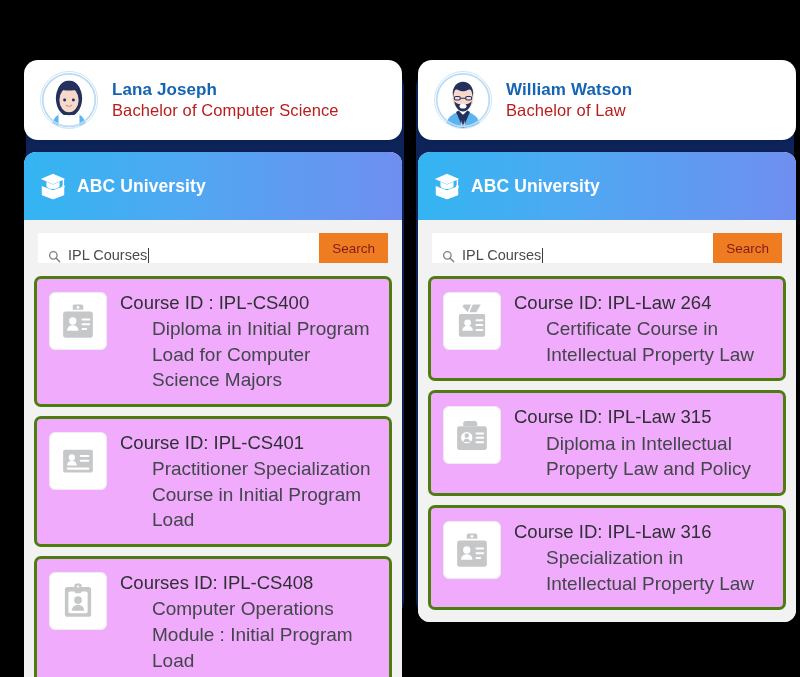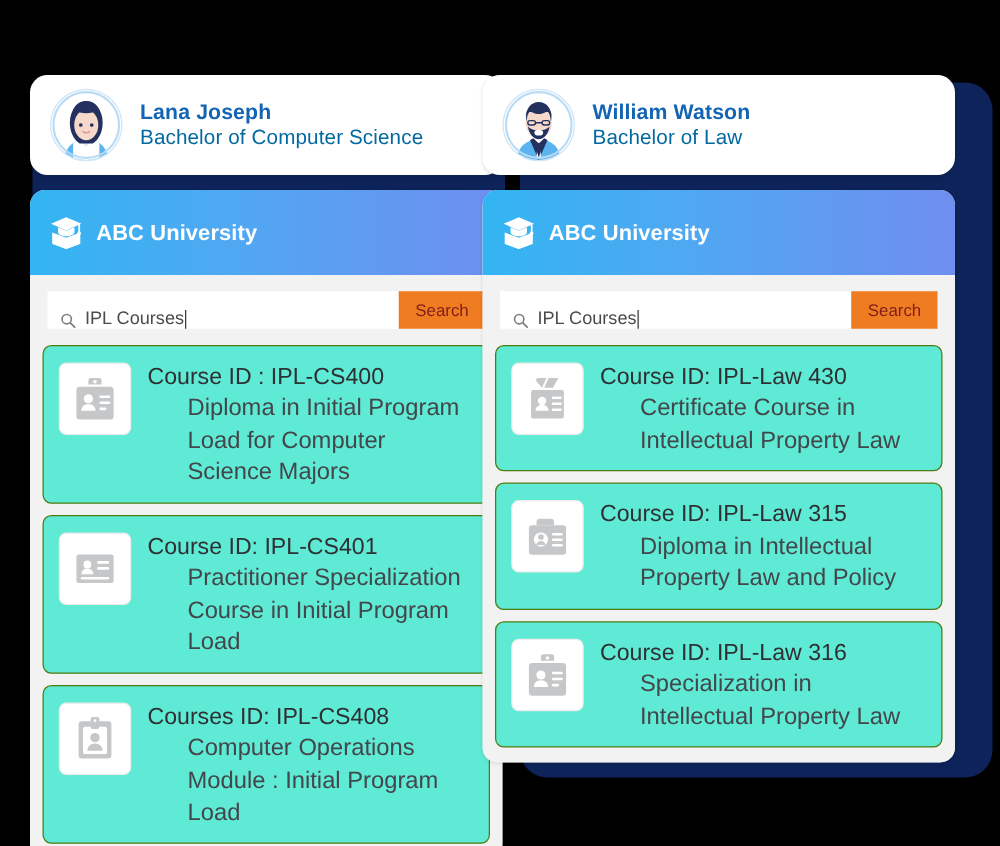--- a/index.html
+++ b/index.html
@@ -28,21 +28,21 @@
   .navy-plate.left  { left: 26px;  top: 66px;  width: 378px; height: 556px; }
   .navy-plate.right { left: 416px; top: 66px;  width: 378px; height: 556px; }
 
   
   .column {
     position: absolute;
     width: 378px;
     top: 60px;
   }
   .column.left  { left: 24px; border-radius: 12px; }
-  .column.right { left: 386px; }
+  .column.right { left: 418px; }
 
   
   .profile-card {
     background: #ffffff;
     border-radius: 14px;
     height: 80px;
     display: flex;
     align-items: center;
     padding: 0 16px;
     box-shadow: 0 1px 3px rgba(0,0,0,.10);
@@ -61,21 +61,21 @@
 
   .profile-text { margin-left: 14px; line-height: 1.22; }
   .profile-name {
     font-size: 17px;
     font-weight: bold;
     color: #1464b4;
     letter-spacing: .1px;
   }
   .profile-degree {
     font-size: 16.5px;
-    color: #0369a1;
+    color: #b91c1c;
     letter-spacing: .1px;
   }
 
   
   .panel {
     margin-top: 12px;
     background: #f2f2f2;
     border-radius: 12px;
     overflow: hidden;
     box-shadow: 0 1px 3px rgba(0,0,0,.10);
@@ -148,22 +148,22 @@
 
   
   .course-list {
     padding: 0 10px 12px 10px;
     display: flex;
     flex-direction: column;
     gap: 9px;
     background: #f2f2f2;
   }
   .course-card {
-    background: #5eead4;
-    border: 1px solid #4d7c0f;
+    background: #f0abfc;
+    border: 3px solid #4d7c0f;
     border-radius: 7px;
     padding: 11px 12px;
     display: flex;
     align-items: flex-start;
     min-height: 86px;
   }
   .course-icon {
     width: 58px;
     height: 58px;
     flex: 0 0 58px;
@@ -380,21 +380,21 @@
               <path d="M25 5h9l-5 9h-8z" fill="#c6c7c9"></path>
               <rect x="9" y="16" width="30" height="26" rx="2" fill="#c6c7c9"></rect>
               <circle cx="19" cy="26" r="3.8" fill="#ffffff"></circle>
               <path d="M13 35c0-3.3 2.7-5.6 6-5.6s6 2.3 6 5.6z" fill="#ffffff"></path>
               <rect x="28" y="22" width="9" height="2.3" rx="1.1" fill="#ffffff"></rect>
               <rect x="28" y="27.5" width="9" height="2.3" rx="1.1" fill="#ffffff"></rect>
               <rect x="28" y="33" width="9" height="2.3" rx="1.1" fill="#ffffff"></rect>
             </svg>
           </div>
           <div class="course-text">
-            <div class="course-id">Course ID: IPL-Law 430</div>
+            <div class="course-id">Course ID: IPL-Law 264</div>
             <div class="course-desc">Certificate Course in Intellectual Property Law</div>
           </div>
         </div>
 
         <div class="course-card">
           <div class="course-icon">
             <svg viewBox="0 0 48 48">
               <path d="M17 8h10a3 3 0 013 3v3H14v-3a3 3 0 013-3z" fill="#c6c7c9"></path>
               <rect x="7" y="14" width="34" height="27" rx="3" fill="#c6c7c9"></rect>
               <circle cx="18" cy="27" r="6.5" fill="#ffffff"></circle>

